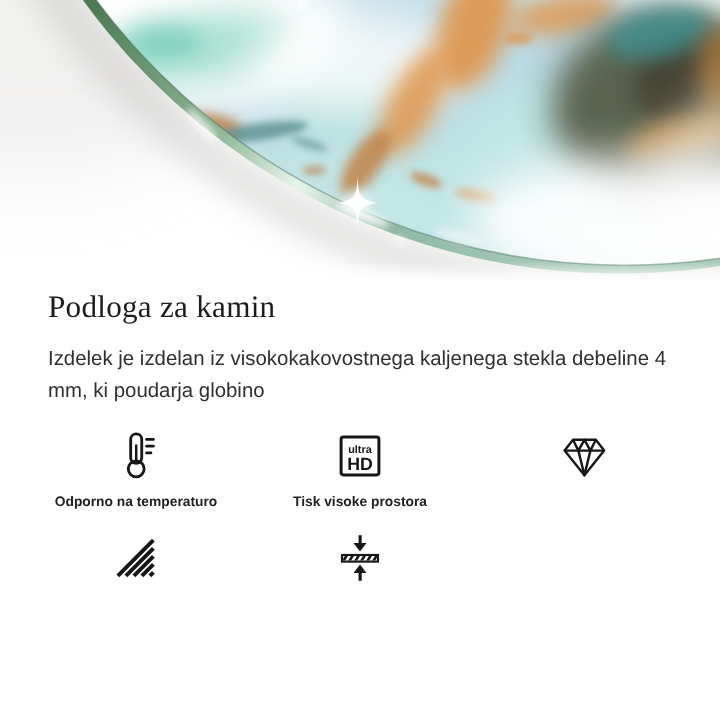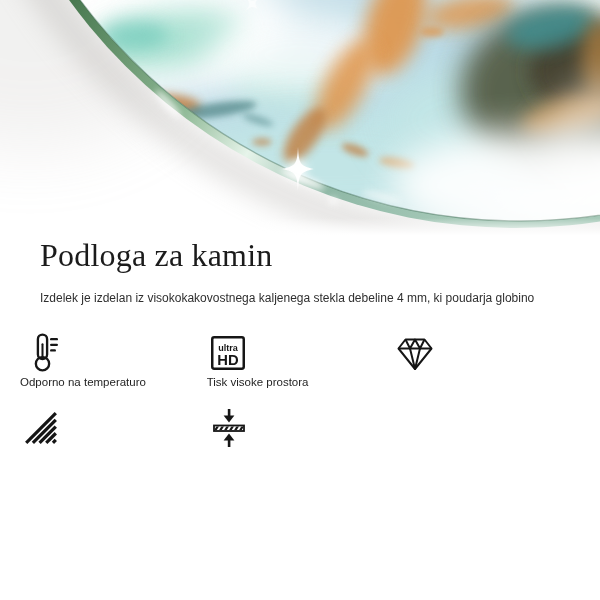--- a/index.html
+++ b/index.html
@@ -1,24 +1,24 @@
 <!DOCTYPE html>
 <html style="--c-pale: #eff7f5; --c-blue: #a9cfdf; --c-aqua: #c2e6e6; --c-mint: #9adcc9; --c-teal: #63c4b4; --c-dark-teal: #3f8e90; --c-ink: #2e6a6b; --c-orange: #e09448; --c-copper: #c17d3d; --c-gold: #bb8744; --c-dark-olive: #565e49; --c-dark-brown: #443f2f; --c-rim-dark: #48784f; --c-rim-mid: #8fb996; --c-rim-light: #e6f4ea; --c-shadow: #a9a5a0; --t-heading: #1b1b1b; --t-body: #2f2f2f; --t-label: #1f1f1f;"><head>
 <meta charset="utf-8">
 <style>
   html,body{margin:0;padding:0;background:#ffffff;width:600px;height:600px;overflow:hidden;}
   body{font-family:"Liberation Sans", sans-serif;}
   .hero{display:block;width:600px;height:235px;}
   .heading{margin:2px 40px 0 40px;font-family:"Liberation Serif", serif;
-           font-size:32px;line-height:37px;color:var(--t-heading,#1b1b1b);font-weight:400;letter-spacing:.2px;}
-  .desc{margin:11px 40px 0 40px;font-size:12px;line-height:27px;color:var(--t-body,#2f2f2f);}
+           font-size:26px;line-height:37px;color:var(--t-heading,#1b1b1b);font-weight:400;letter-spacing:.2px;}
+  .desc{margin:11px 40px 0 40px;font-size:17px;line-height:27px;color:var(--t-body,#2f2f2f);}
   .features{display:grid;grid-template-columns:repeat(3,1fr);row-gap:17px;margin:18px 20px 0 20px;}
-  .feature{display:flex;flex-direction:column;align-items:flex-start;}
+  .feature{display:flex;flex-direction:column;align-items:center;}
   .feature .icon-wrap{height:46px;display:flex;align-items:center;justify-content:center;}
-  .feature .label{font-size:11.5px;color:var(--t-label,#1f1f1f);white-space:nowrap;}
+  .feature .label{margin-top:10px;font-size:11.5px;color:var(--t-label,#1f1f1f);white-space:nowrap;font-weight:bold;}
   .icon-wrap svg text{font-family:"Liberation Sans", sans-serif;}
 </style>
 </head>
 <body>
 
 <svg class="hero" viewBox="0 0 600 235" xmlns="http://www.w3.org/2000/svg">
   <defs>
     <clipPath id="artClip">
         <circle cx="520" cy="-327" r="548"></circle>
       </clipPath>

